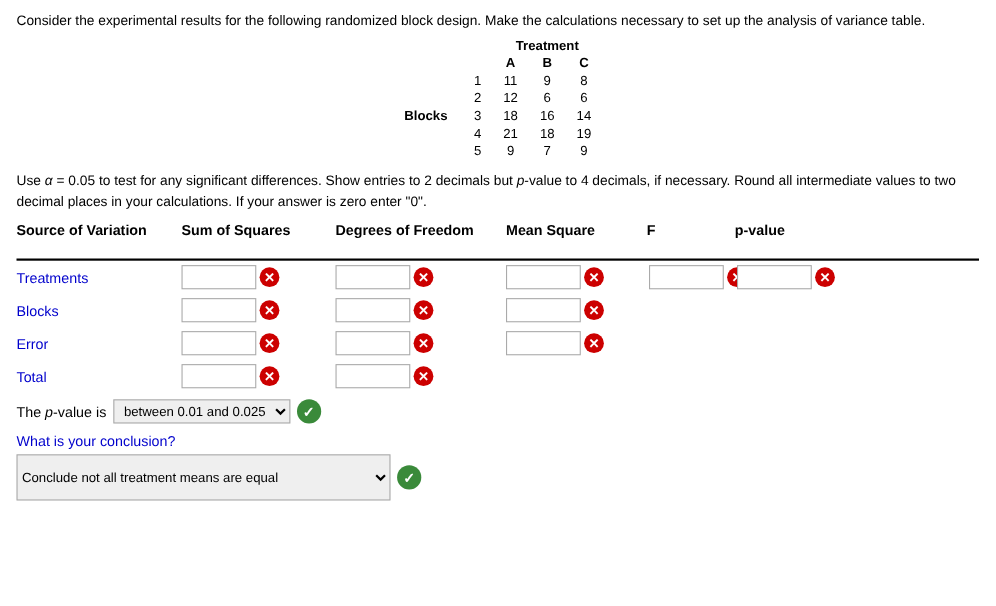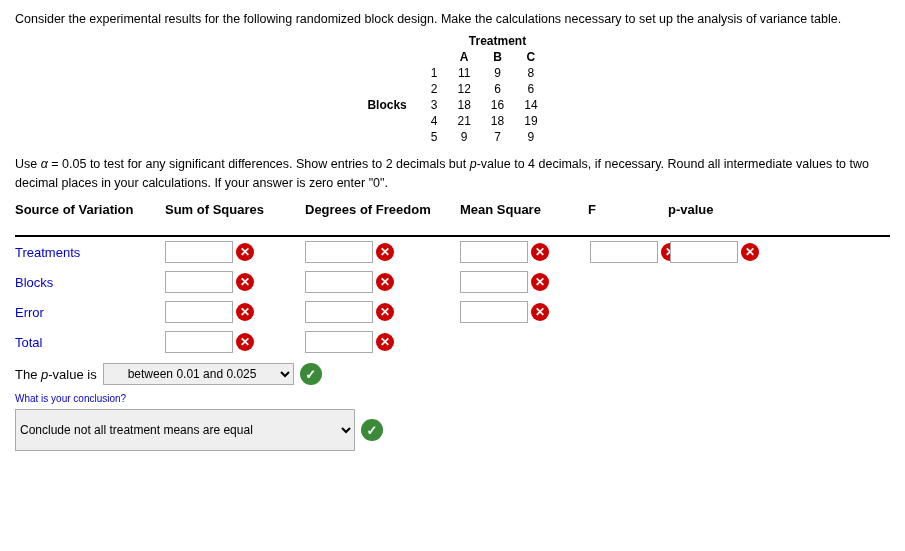--- a/index.html
+++ b/index.html
@@ -137,26 +137,26 @@
       margin-bottom: 8px;
       font-size: 13px;
     }
 
     .pvalue-label { color: #000; }
 
     .pvalue-select {
       height: 22px;
       font-size: 12px;
       border: 1px solid #aaa;
-      padding: 0 20px;
+      padding: 0 5px;
     }
 
     .conclusion-label {
       color: #0000cc;
-      font-size: 10px;
+      font-size: 13px;
       margin-bottom: 5px;
     }
 
     .conclusion-row {
       display: flex;
       align-items: center;
       gap: 6px;
     }
 
     .conclusion-select {

